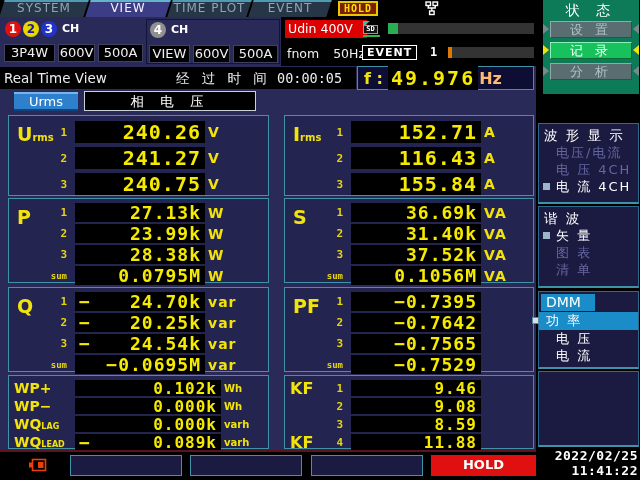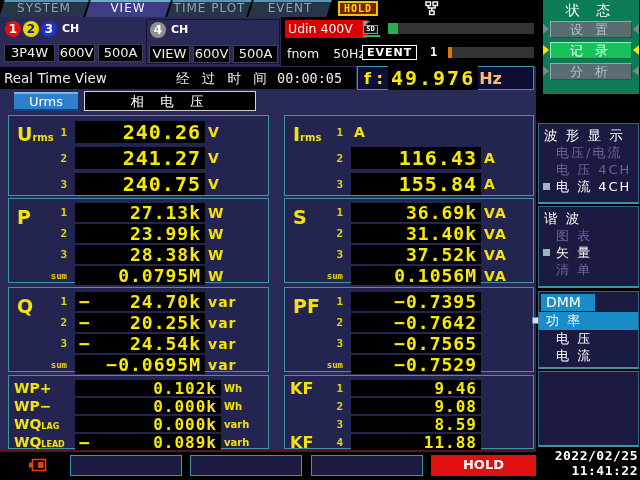--- a/index.html
+++ b/index.html
@@ -233,20 +233,24 @@
             <span class="unit">V</span>
           </div>
       </div>
     </div>
 
     <div class="panel" style="left:284px;top:25px;width:250px;height:81px">
       <div class="plabel"><span class="pl-big">I</span><span class="pl-sub">rms</span></div>
       <div class="rows r3">
         <div class="mrow">
             <span class="ch">1</span>
+            <span class="vbox">
+              <i class="sign"></i>
+              <b class="val">152.71</b>
+            </span>
             <span class="unit">A</span>
           </div>
         <div class="mrow">
             <span class="ch">2</span>
             <span class="vbox">
               <i class="sign"></i>
               <b class="val">116.43</b>
             </span>
             <span class="unit">A</span>
           </div>
@@ -520,22 +524,22 @@
 
     <div class="navypanel" style="top:123px;height:81px">
       <div class="ntitle">波 形 显 示</div>
       <div class="mitem">电压/电流</div>
       <div class="mitem">电 压 4CH</div>
       <div class="mitem on"><i class="blt"></i><span>电 流 4CH</span></div>
     </div>
 
     <div class="navypanel" style="top:206px;height:82px">
       <div class="ntitle">谐 波</div>
+      <div class="mitem on"><i class="blt"></i><span>矢 量</span></div>
       <div class="mitem">图 表</div>
-      <div class="mitem on"><i class="blt"></i><span>矢 量</span></div>
       <div class="mitem">清 单</div>
     </div>
 
     <div class="navypanel" style="top:291px;height:78px">
       <div class="dmmtitle">DMM</div>
       <div class="mitem hl"><i class="blt2"></i><span>功 率</span></div>
       <div class="mitem on">电 压</div>
       <div class="mitem on">电 流</div>
     </div>
 

